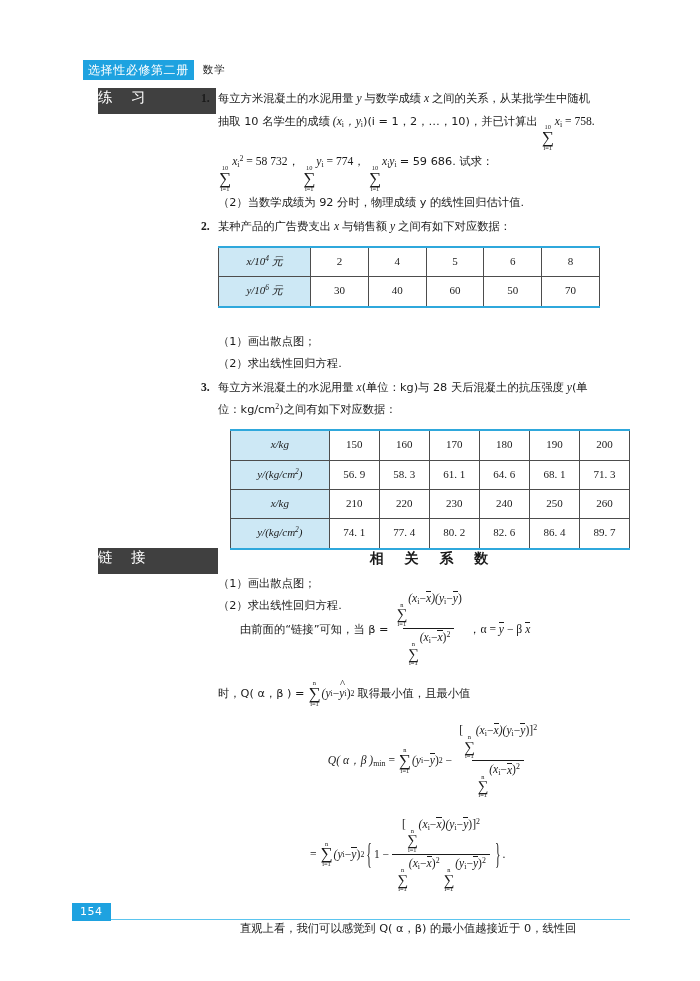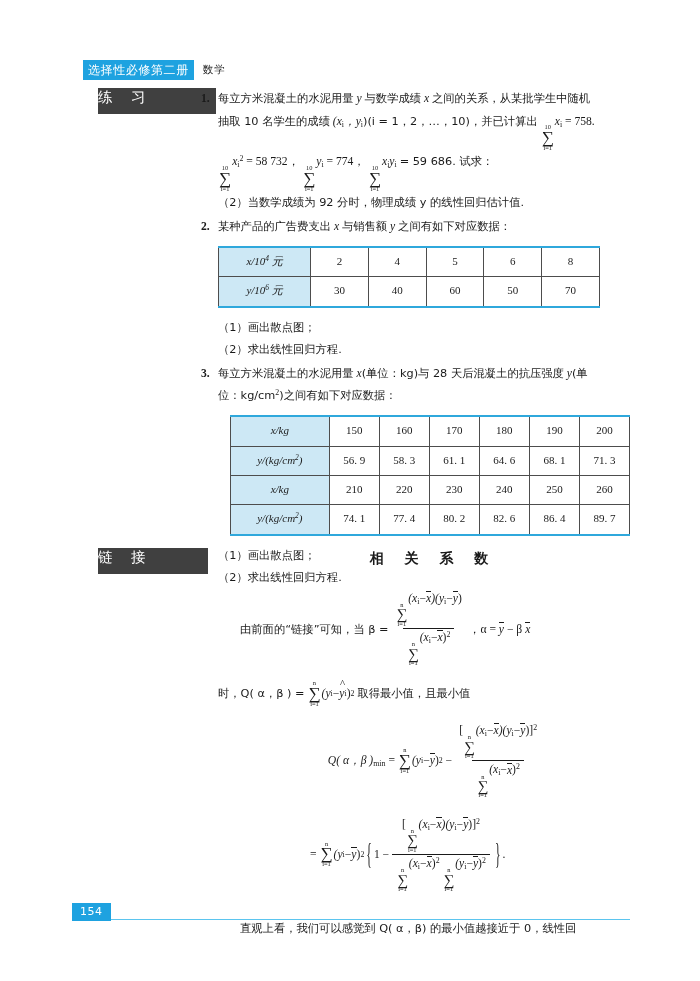--- a/index.html
+++ b/index.html
@@ -49,21 +49,21 @@
     background: #404040;
     color: #ffffff;
     font-size: 14.5px;
     font-family: "DejaVu Sans", sans-serif;
     letter-spacing: 7px;
     text-align: left;
     box-sizing: border-box;
     padding: 0 16px 7px 0;
   }
   #flag-lianxi { left: 98px; top: 88px; width: 118px; }
-  #flag-lianjie { left: 98px; top: 548px; width: 110px; }
+  #flag-lianjie { left: 98px; top: 548px; width: 120px; }
 
   
   .col {
     position: absolute;
     left: 218px;
     width: 430px;
     font-size: 11.6px;
     line-height: 1.95;
   }
   .item {
@@ -133,21 +133,21 @@
     transform: scaleY(2.45);
     transform-origin: center;
     margin: 0 2px;
   }
 
   
   .tbl {
     border-collapse: collapse;
     font-size: 11px;
     font-family: "Liberation Serif", serif;
-    margin: 7px 0 9px 0;
+    margin: 7px 0 23px 0;
   }
   .tbl td {
     border: 1px solid #4d4d4d;
     text-align: center;
     padding: 3px 2px 4px 2px;
     height: 17px;
   }
   .tbl .lbl {
     background: #CDE8F5;
     font-style: italic;

